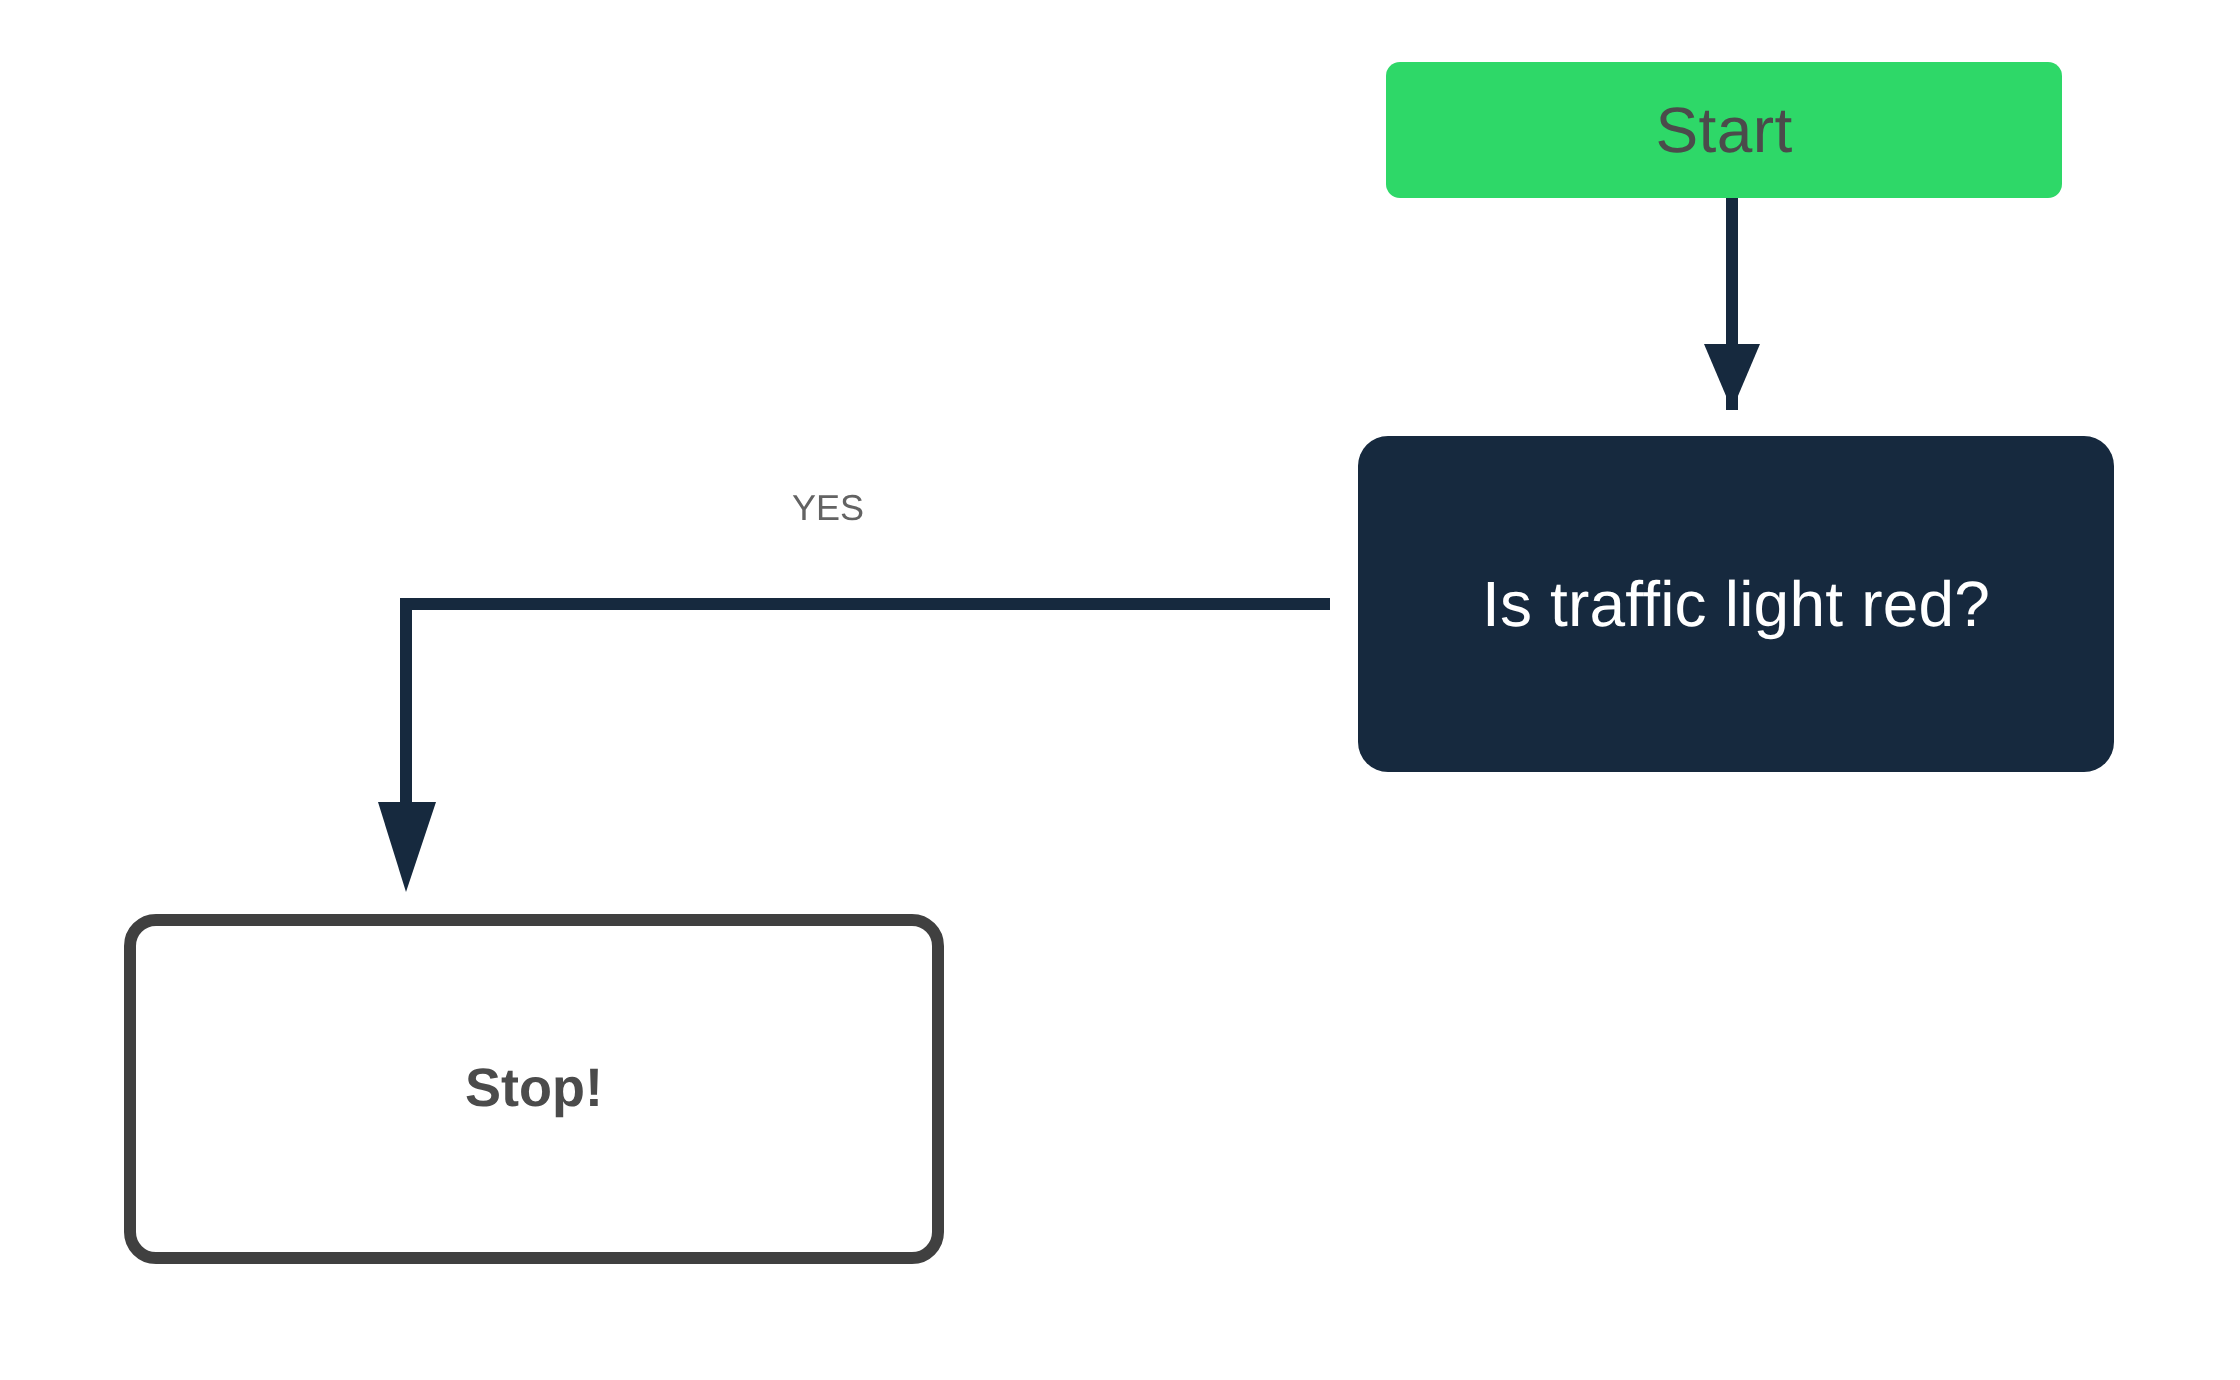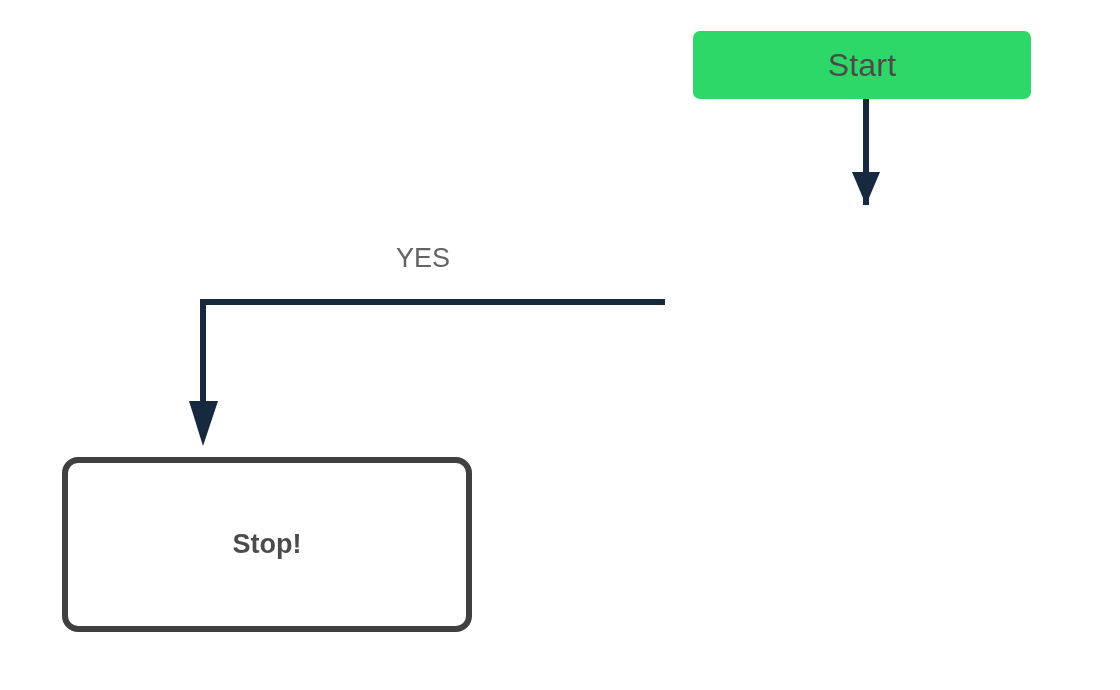--- a/index.html
+++ b/index.html
@@ -74,21 +74,21 @@
     font-weight: bold;
     line-height: 1;
   }
 
   
   #edge-label-yes {
     position: absolute;
     left: 396px;
     top: 245px;
     color: #636363;
-    font-size: 27px;
+    font-size: 18px;
     line-height: 1;
     white-space: nowrap;
   }
 
   
   #connectors {
     position: absolute;
     left: 0;
     top: 0;
     width: 1120px;
@@ -113,18 +113,21 @@
       <polygon points="189,401 218,401 203,446" fill="#16293e"></polygon>
     </g>
   </svg>
 
   <div id="edge-label-yes">YES</div>
 
   <div class="node" id="node-start">
     <span class="node-label">Start</span>
   </div>
 
+  <div class="node" id="node-decision">
+    <span class="node-label">Is traffic light red?</span>
+  </div>
 
   <div class="node" id="node-stop">
     <span class="node-label">Stop!</span>
   </div>
 
 </div>
 
 </body></html>

